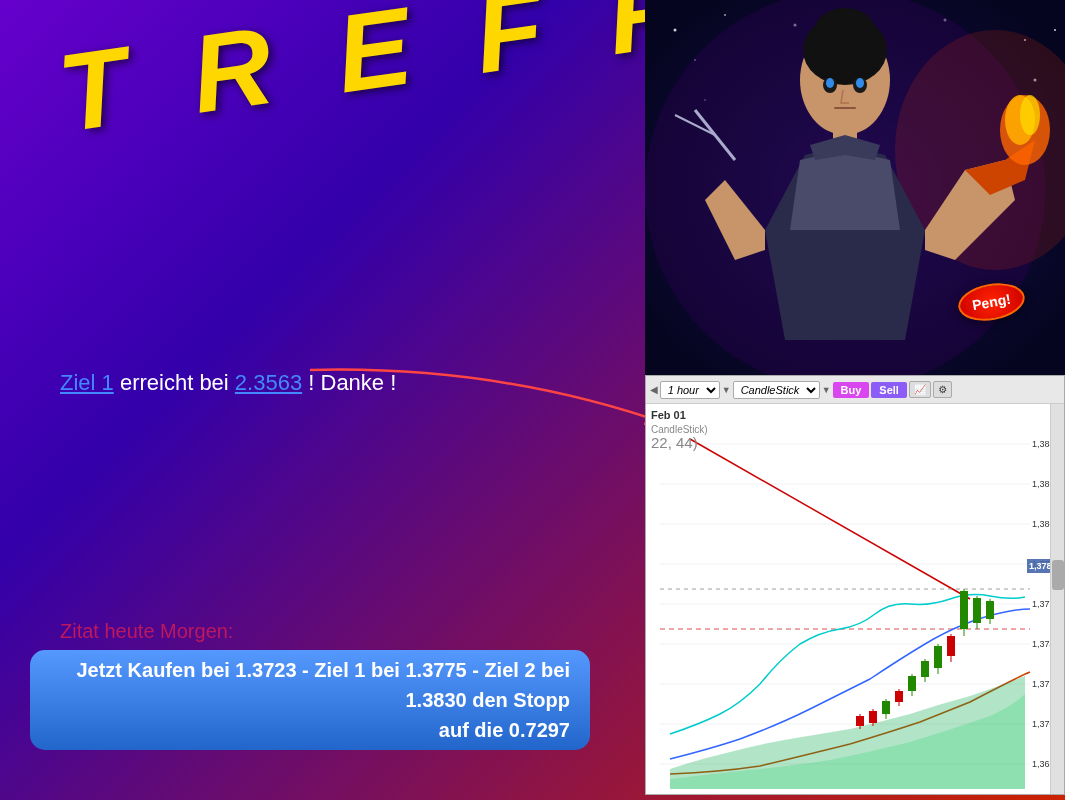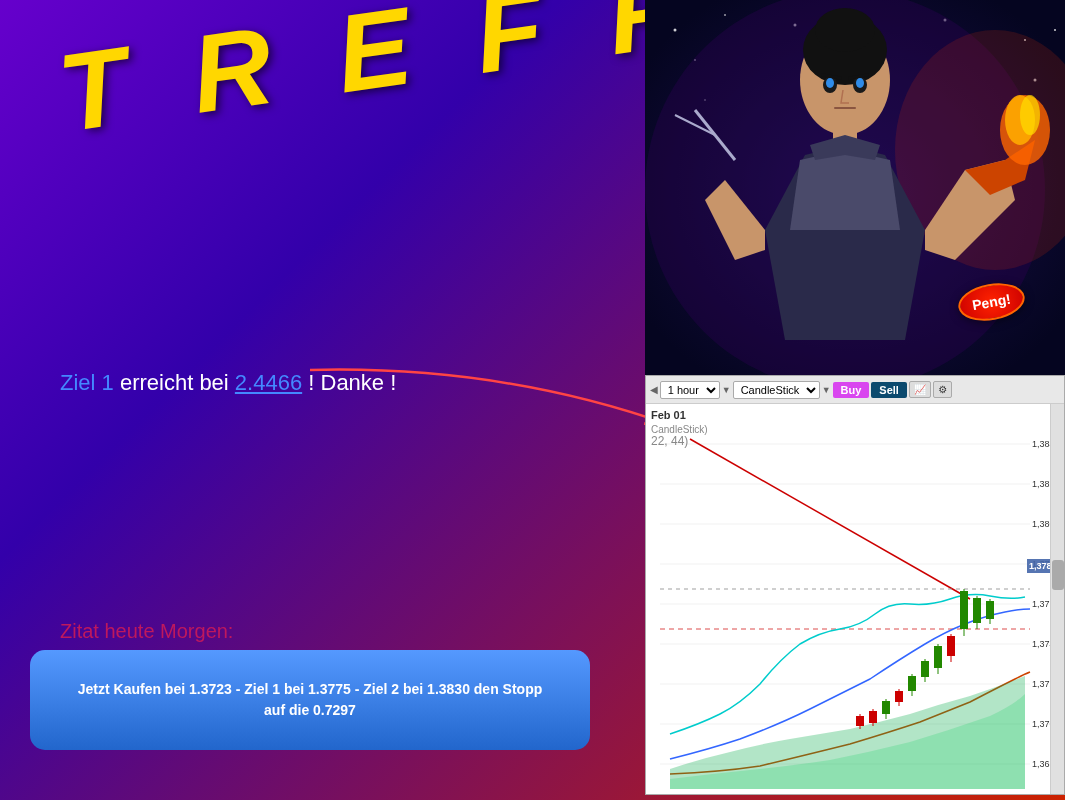--- a/index.html
+++ b/index.html
@@ -73,20 +73,21 @@
     .ziel-text {
       position: absolute;
       top: 370px;
       left: 60px;
       font-size: 22px;
       color: #ffffff;
     }
 
     .ziel-text .ziel1 {
       color: #4488ff;
+      text-decoration: underline;
       cursor: pointer;
     }
 
     .ziel-text .price {
       color: #4488ff;
       text-decoration: underline;
     }
 
     
     .arrow-svg {
@@ -119,33 +120,34 @@
       gap: 2px;
       height: 28px;
     }
 
     .chart-select {
       font-size: 11px;
       padding: 1px 3px;
       border: 1px solid #aaa;
       background: white;
       border-radius: 2px;
+      font-style: italic;
     }
 
     .chart-btn {
       font-size: 11px;
       padding: 2px 8px;
       border: none;
       border-radius: 2px;
       cursor: pointer;
       font-weight: bold;
     }
 
     .btn-buy { background: #d946ef; color: white; }
-    .btn-sell { background: #0c4a6e; color: white; }
+    .btn-sell { background: #8b5cf6; color: white; }
     .btn-icon { background: #ddd; color: #333; font-size: 10px; padding: 2px 4px; border: 1px solid #aaa; border-radius: 2px; }
 
     .chart-canvas {
       position: relative;
       width: 100%;
       height: calc(100% - 28px);
       background: #ffffff;
       overflow: hidden;
     }
 
@@ -206,23 +208,23 @@
       background: linear-gradient(180deg, #5599ff 0%, #2266cc 100%);
       border-radius: 15px;
       display: flex;
       align-items: center;
       justify-content: center;
       padding: 10px 20px;
     }
 
     .buy-banner-text {
       color: white;
-      font-size: 14px;
+      font-size: 20px;
       font-weight: bold;
-      text-align: center;
+      text-align: right;
       line-height: 1.5;
     }
 
     
     .chart-svg {
       width: 100%;
       height: 100%;
     }
   </style>
 </head>
@@ -293,21 +295,21 @@
       <path d="M198 90 L196 103 L204 103" stroke="#b07050" stroke-width="1.5" fill="none"></path>
 
       <path d="M165 145 L200 135 L235 145 L230 160 L200 155 L170 160 Z" fill="#3a3a5a"></path>
     </svg>
 
     <div class="peng-badge">Peng!</div>
   </div>
 </div>
 
 <div class="ziel-text">
-  <span class="ziel1">Ziel 1</span><span> erreicht bei </span><span class="price">2.4466</span><span>  ! Danke !</span>
+  <span class="ziel1">Ziel 1</span><span> erreicht bei </span><span class="price">2.3563</span><span>  ! Danke !</span>
 </div>
 
 <svg class="arrow-svg" viewBox="0 0 380 80">
   <defs>
     <marker id="arrowhead" markerWidth="10" markerHeight="7" refX="10" refY="3.5" orient="auto">
       <polygon points="0 0, 10 3.5, 0 7" fill="#ff4444"></polygon>
     </marker>
   </defs>
   <path d="M 10 10 Q 200 5 370 65" stroke="#ff4444" stroke-width="2.5" fill="none" marker-end="url(#arrowhead)"></path>
 </svg>
@@ -326,21 +328,21 @@
     <span style="font-size:9px; color:#666;">▼</span>
     <button class="chart-btn btn-buy">Buy</button>
     <button class="chart-btn btn-sell">Sell</button>
     <button class="btn-icon">📈</button>
     <button class="btn-icon">⚙</button>
   </div>
 
   <div class="chart-canvas">
     <div class="chart-date-bar">Feb 01</div>
     <div class="chart-indicator">CandleStick)</div>
-    <div style="position:absolute; top:30px; left:5px; font-size:12px; color:#888;">22, 44)</div>
+    <div style="position:absolute; top:30px; left:5px; font-size:15px; color:#888;">22, 44)</div>
 
     
     <svg class="chart-svg" viewBox="0 0 390 390">
 
       <rect width="390" height="390" fill="#ffffff"></rect>
 
       <line x1="0" y1="40" x2="370" y2="40" stroke="#e0e0e0" stroke-width="0.5"></line>
       <line x1="0" y1="80" x2="370" y2="80" stroke="#e0e0e0" stroke-width="0.5"></line>
       <line x1="0" y1="120" x2="370" y2="120" stroke="#e0e0e0" stroke-width="0.5"></line>
       <line x1="0" y1="160" x2="370" y2="160" stroke="#e0e0e0" stroke-width="0.5"></line>

